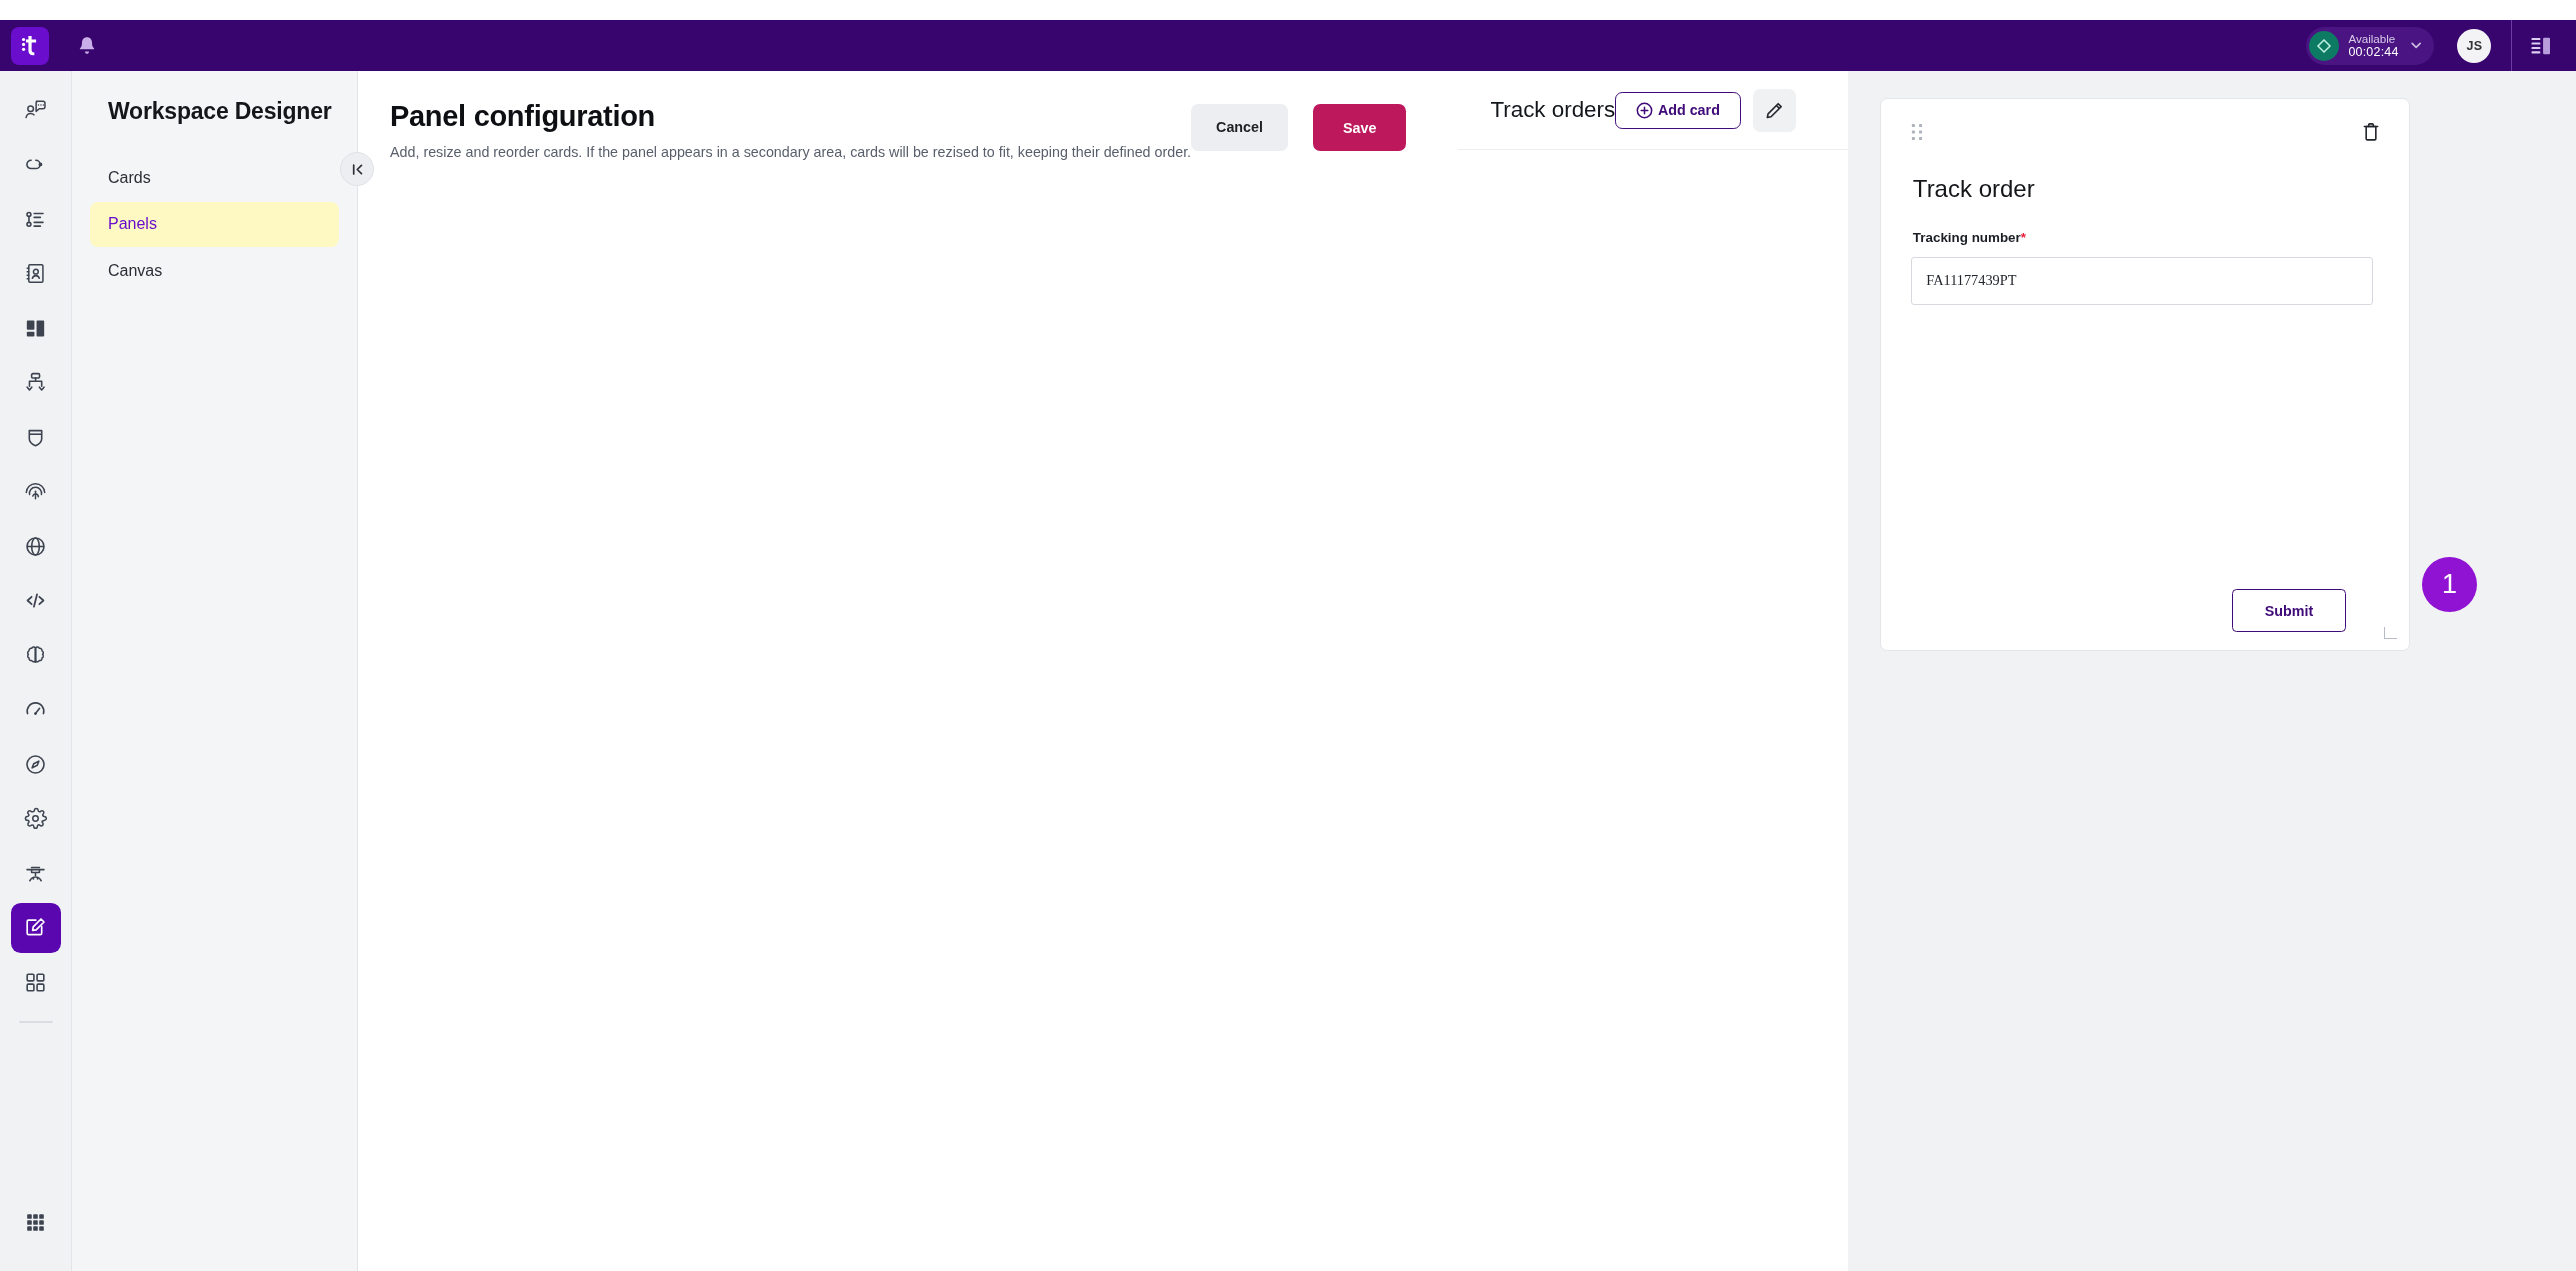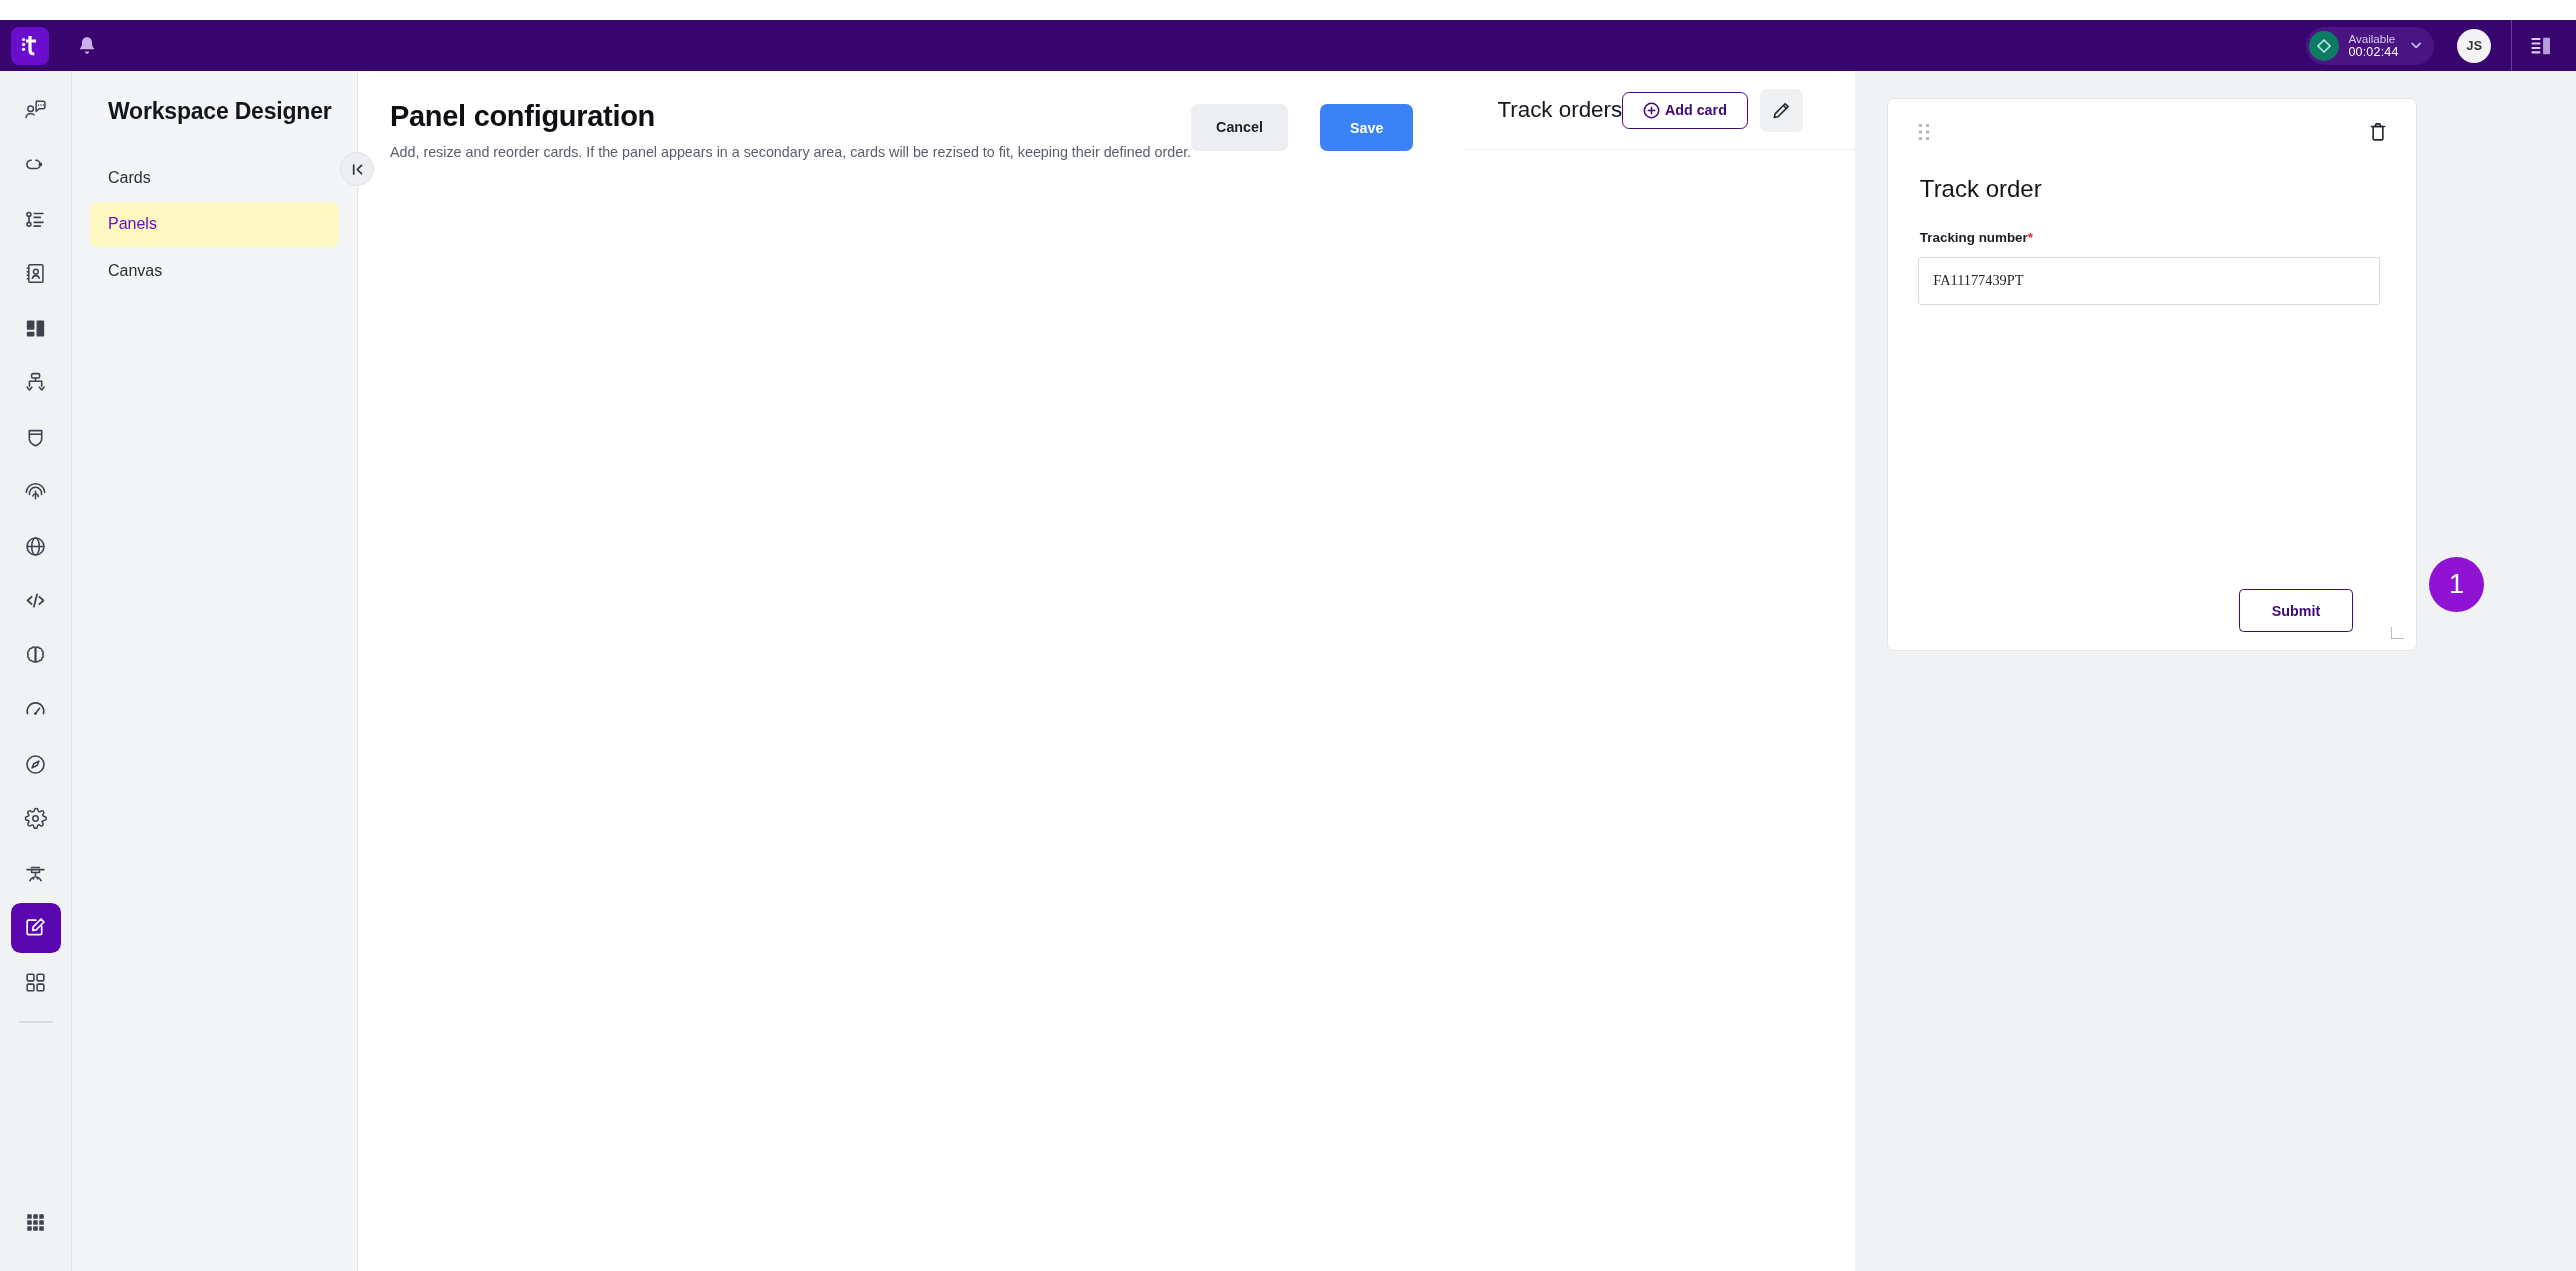--- a/index.html
+++ b/index.html
@@ -111,28 +111,28 @@
   
   .main { flex: 1; display: flex; flex-direction: row; min-width: 0; background: #ffffff; }
   .main-head {
     padding: 29px 52px 23px 32px;
     border-bottom: 0.9px solid #eceef0;
     display: flex; align-items: flex-start;
   }
   .main-head-text { flex: 1; min-width: 0; }
   .page-title { font-size: 29px; font-weight: 700; color: #0d0f13; letter-spacing: -0.3px; }
   .page-sub { font-size: 14.3px; color: #585f6b; margin-top: 10.7px; }
-  .head-actions { display: flex; gap: 32px; padding-top: 3.6px; }
+  .head-actions { display: flex; gap: 25px; padding-top: 3.6px; }
   .btn {
     height: 47px; border-radius: 7.2px; border: none;
     font-family: inherit; font-size: 14.3px; font-weight: 700;
     cursor: pointer; padding: 0 25px;
   }
   .btn-cancel { background: #eceef1; color: #1d2025; }
-  .btn-save { background: #3b82f6; color: #ffffff; padding: 16px 30px; }
+  .btn-save { background: #be185d; color: #ffffff; padding: 16px 30px; }
 
   .panel-bar {
     height: 79px; display: flex; align-items: center;
     padding: 0 52px 0 32px;
     border-bottom: 0.9px solid #eceef0;
   }
   .panel-name { font-size: 22.4px; font-weight: 400; color: #13161b; flex: 1; }
   .btn-add {
     height: 37px; border-radius: 7.2px;
     border: 1.8px solid #3f0b78; background: #ffffff; color: #3f0b78;

